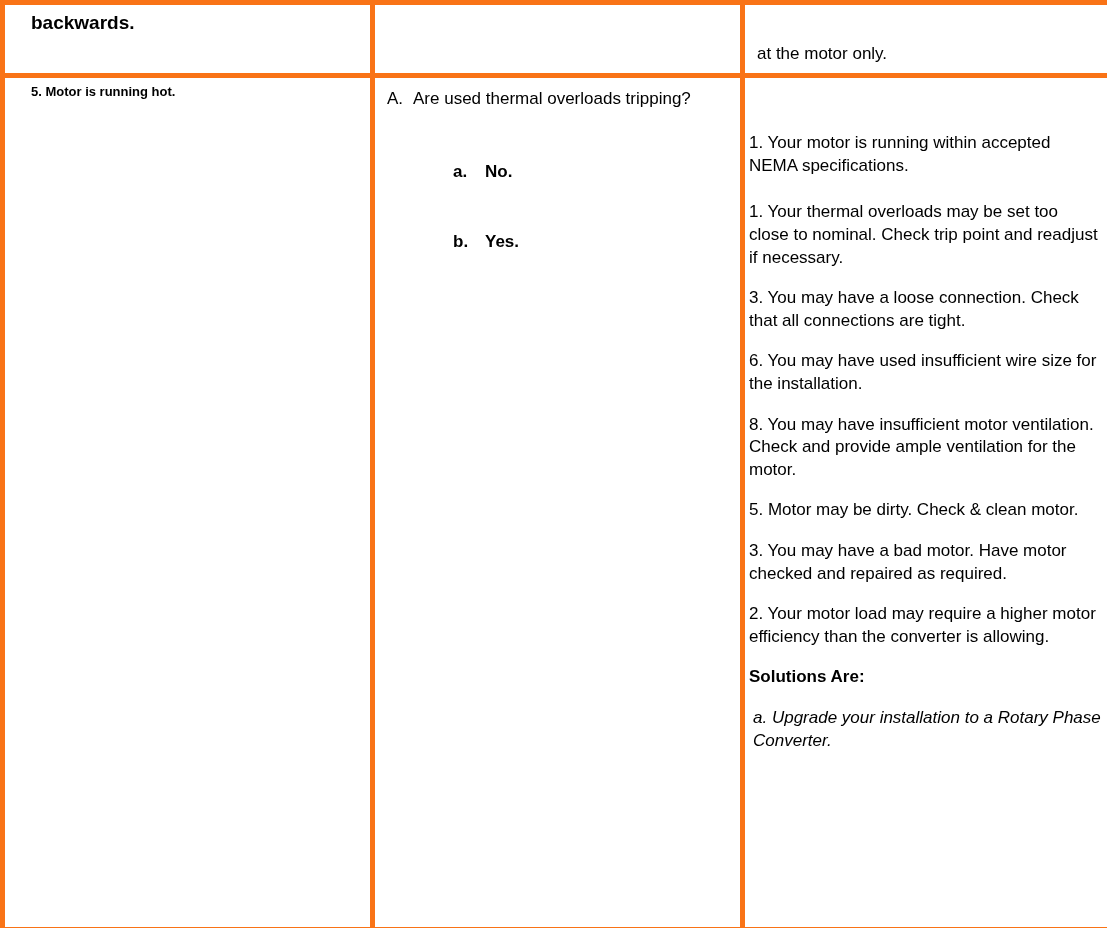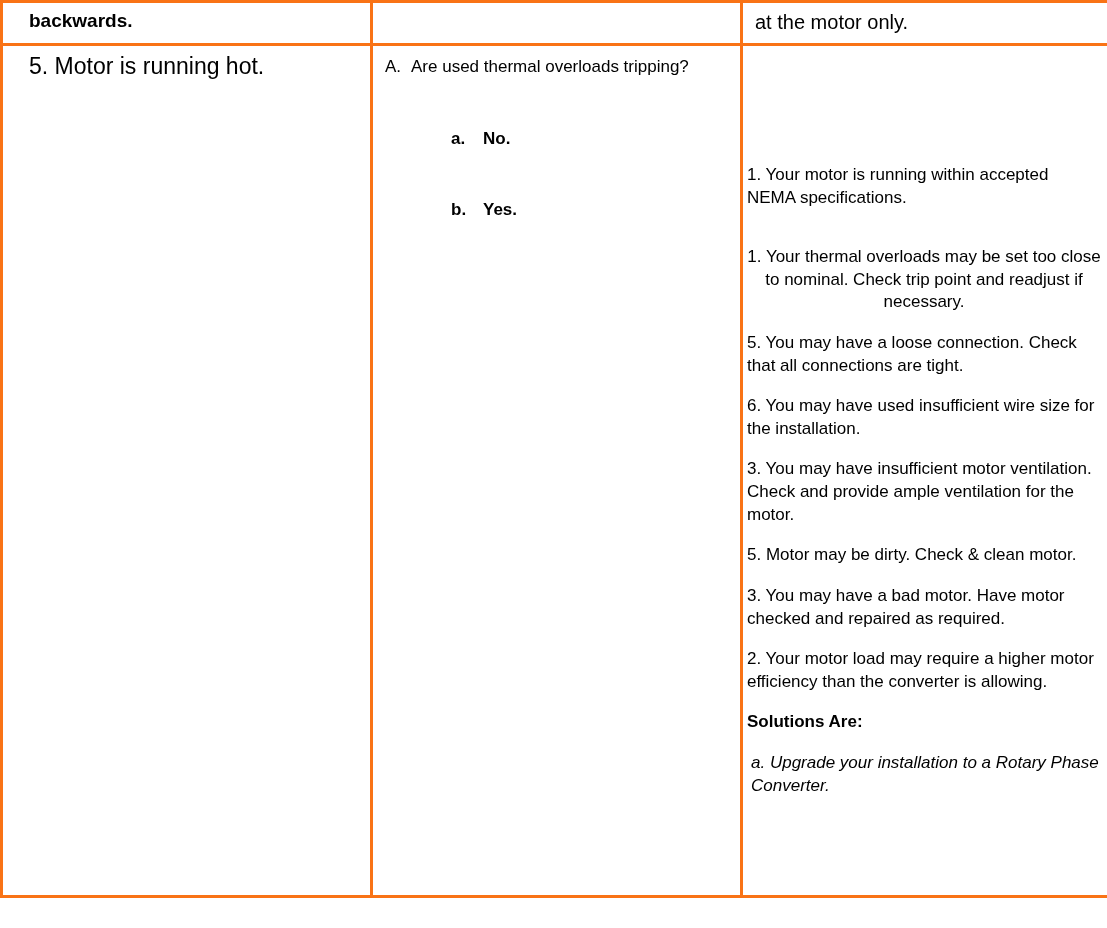--- a/index.html
+++ b/index.html
@@ -19,49 +19,50 @@
     width: 1107px;
     height: 928px;
     box-sizing: border-box;
   }
   table.troubleshoot {
     border-collapse: collapse;
     width: 1107px;
     table-layout: fixed;
   }
   table.troubleshoot td {
-    border: 3px solid #f97316;
+    border: 5px solid #f97316;
     vertical-align: top;
     padding: 0;
   }
   .col-symptom { width: 370px; }
   .col-question { width: 370px; }
   .col-solution { width: 367px; }
 
   
   .cell-inner {
     padding: 6px 10px 8px 10px;
   }
   .symptom-text {
-    font-size: 23px;
-    font-weight: normal;
+    font-size: 13px;
+    font-weight: bold;
     line-height: 1.25;
     padding-left: 34px;
     text-indent: -18px;
   }
   .symptom-cont {
     font-size: 19px;
     font-weight: bold;
     line-height: 1.25;
     padding-left: 16px;
   }
   .solution-cont {
-    font-size: 20px;
+    font-size: 17px;
     line-height: 1.3;
     padding-left: 2px;
+    margin-top: 32px;
   }
 
   
   .row2 td { height: 849px; }
 
   .q-block {
     font-size: 17px;
     line-height: 1.32;
     padding: 10px 8px 0 38px;
     position: relative;
@@ -89,25 +90,24 @@
 
   .sol-list {
     font-size: 17px;
     line-height: 1.33;
     padding: 0 6px 0 4px;
   }
   .sol-item {
     margin-bottom: 18px;
   }
   .sol-item.first {
-    margin-top: 118px;
+    margin-top: 54px;
   }
   .sol-item.second-group {
-    margin-top: 37px;
-    text-align: center;
+    margin-top: 24px;
   }
   .sol-heading {
     font-weight: bold;
     margin-bottom: 18px;
   }
   .sol-pad {
     padding-left: 4px;
     font-style: italic;
   }
   .solution-cell-inner {
@@ -161,23 +161,23 @@
           <div class="gap-b"></div>
           <div class="sub-answer">
             <span class="sub-letter">b.</span>
             <span>Yes.</span>
           </div>
         </td>
         <td>
           <div class="sol-list">
             <div class="sol-item first">1. Your motor is running within accepted NEMA specifications.</div>
             <div class="sol-item second-group">1. Your thermal overloads may be set too close to nominal. Check trip point and readjust if necessary.</div>
-            <div class="sol-item">5. You may have a loose connection. Check that all connections are tight.</div>
+            <div class="sol-item">3. You may have a loose connection. Check that all connections are tight.</div>
             <div class="sol-item">6. You may have used insufficient wire size for the installation.</div>
-            <div class="sol-item">3. You may have insufficient motor ventilation. Check and provide ample ventilation for the motor.</div>
+            <div class="sol-item">8. You may have insufficient motor ventilation. Check and provide ample ventilation for the motor.</div>
             <div class="sol-item">5. Motor may be dirty. Check &amp; clean motor.</div>
             <div class="sol-item">3. You may have a bad motor. Have motor checked and repaired as required.</div>
             <div class="sol-item">2. Your motor load may require a higher motor efficiency than the converter is allowing.</div>
             <div class="sol-heading">Solutions Are:</div>
             <div class="sol-item sol-pad">a. Upgrade your installation to a Rotary Phase Converter.</div>
           </div>
         </td>
       </tr>
     </tbody>
   </table>

